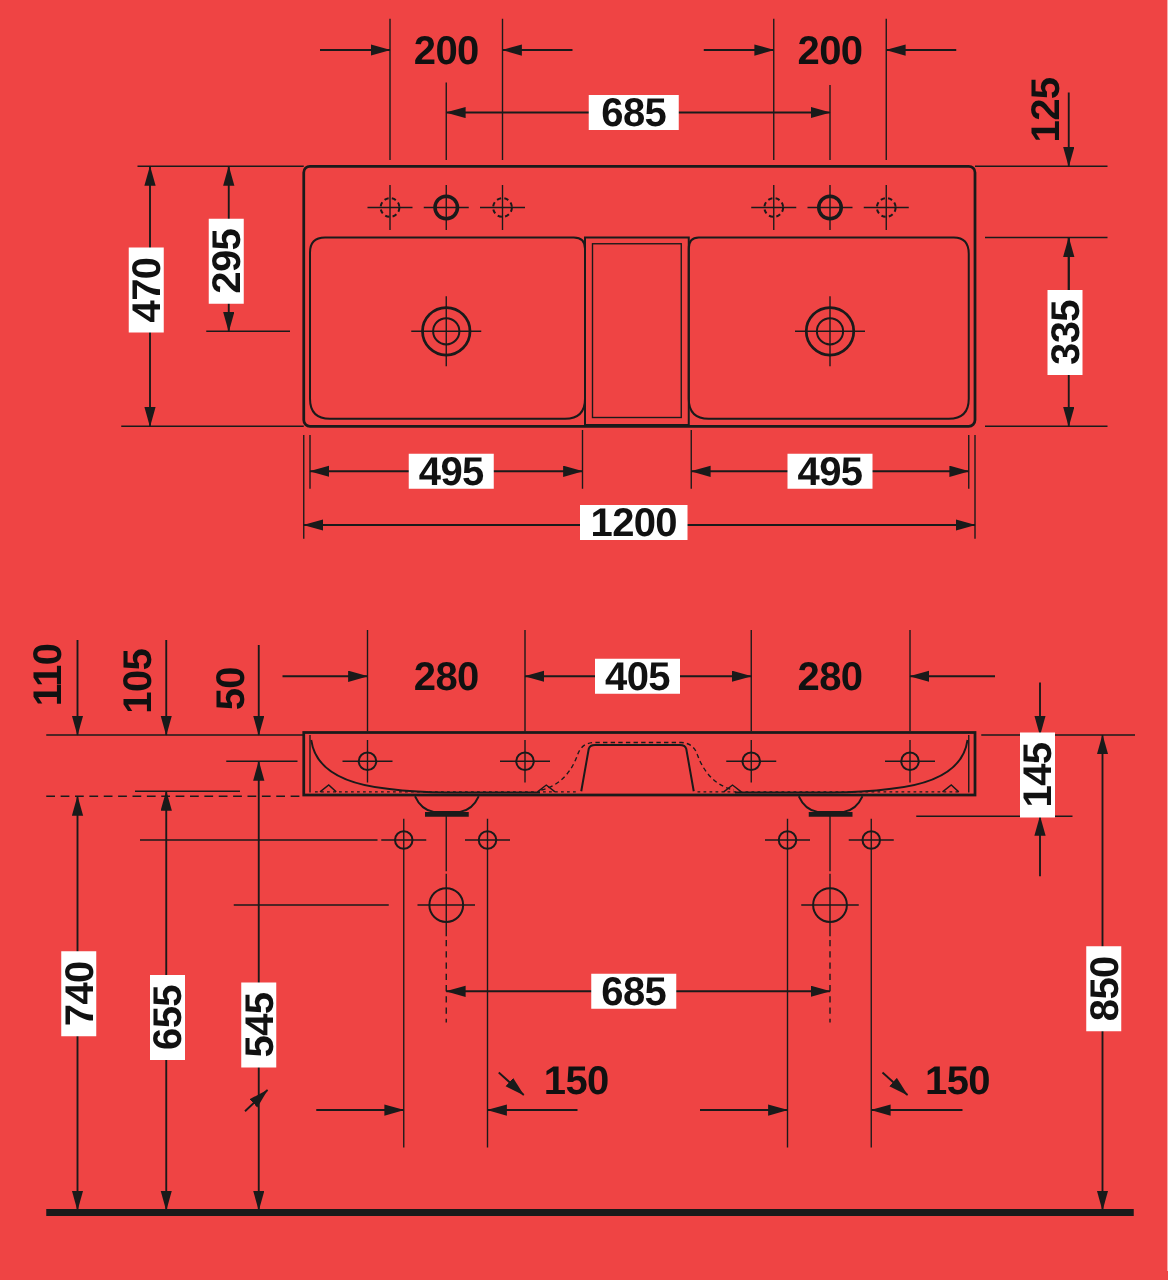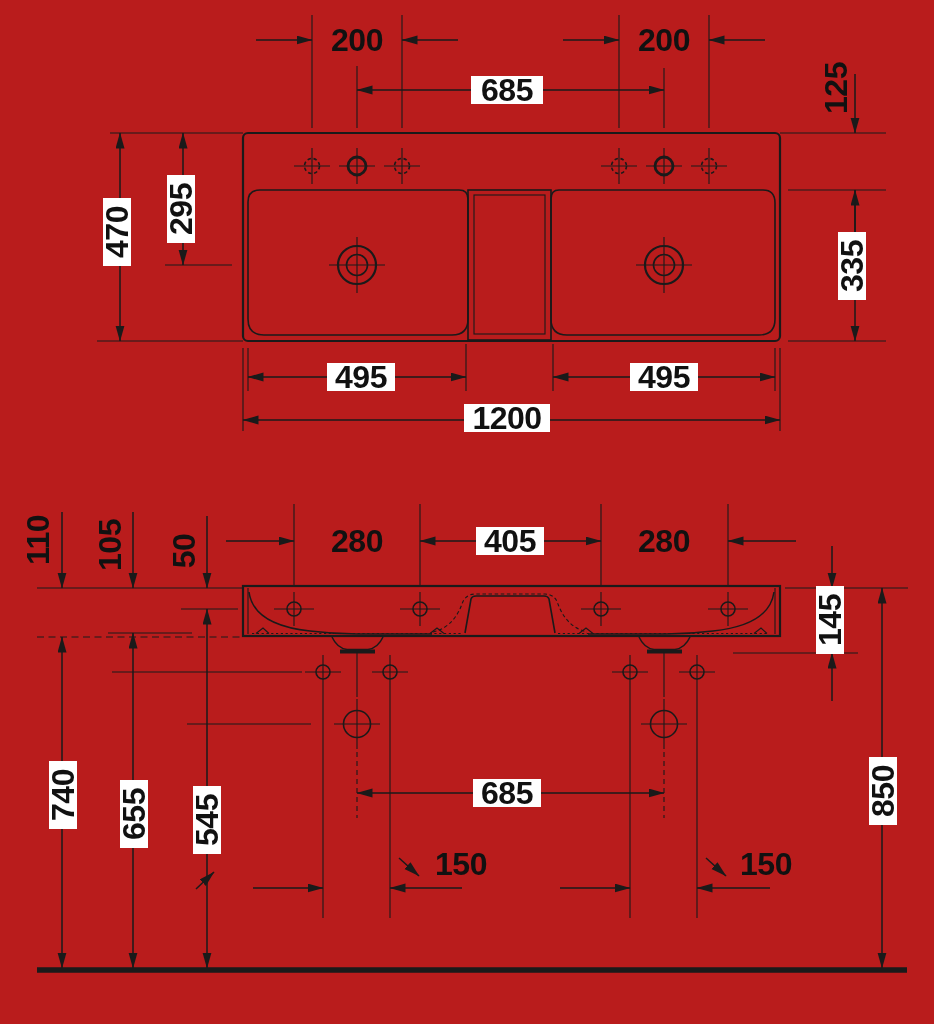--- a/index.html
+++ b/index.html
@@ -1,16 +1,16 @@
 <!DOCTYPE html>
 <html><head>
 <meta charset="utf-8">
 <style>
   html,body{margin:0;padding:0;background:#ffffff;}
-  #stage{position:relative;width:934px;height:1024px;background:#b91c1c;overflow:hidden;
+  #stage{position:relative;width:934px;height:1024px;background:#ef4444;overflow:hidden;
          font-family:"Liberation Sans", sans-serif;}
   svg{display:block;}
   .ln{stroke:#1a1a1a;fill:none;stroke-width:1.5;}
   .thin{stroke-width:1.1;}
   .mid{stroke-width:1.6;}
   .thick{stroke-width:2.2;}
   .base{stroke-width:3.8;}
   .floor{stroke-width:5.5;}
   .dash{stroke-dasharray:3.5 2.6;}
   .ldash{stroke-dasharray:7 4.5;}

